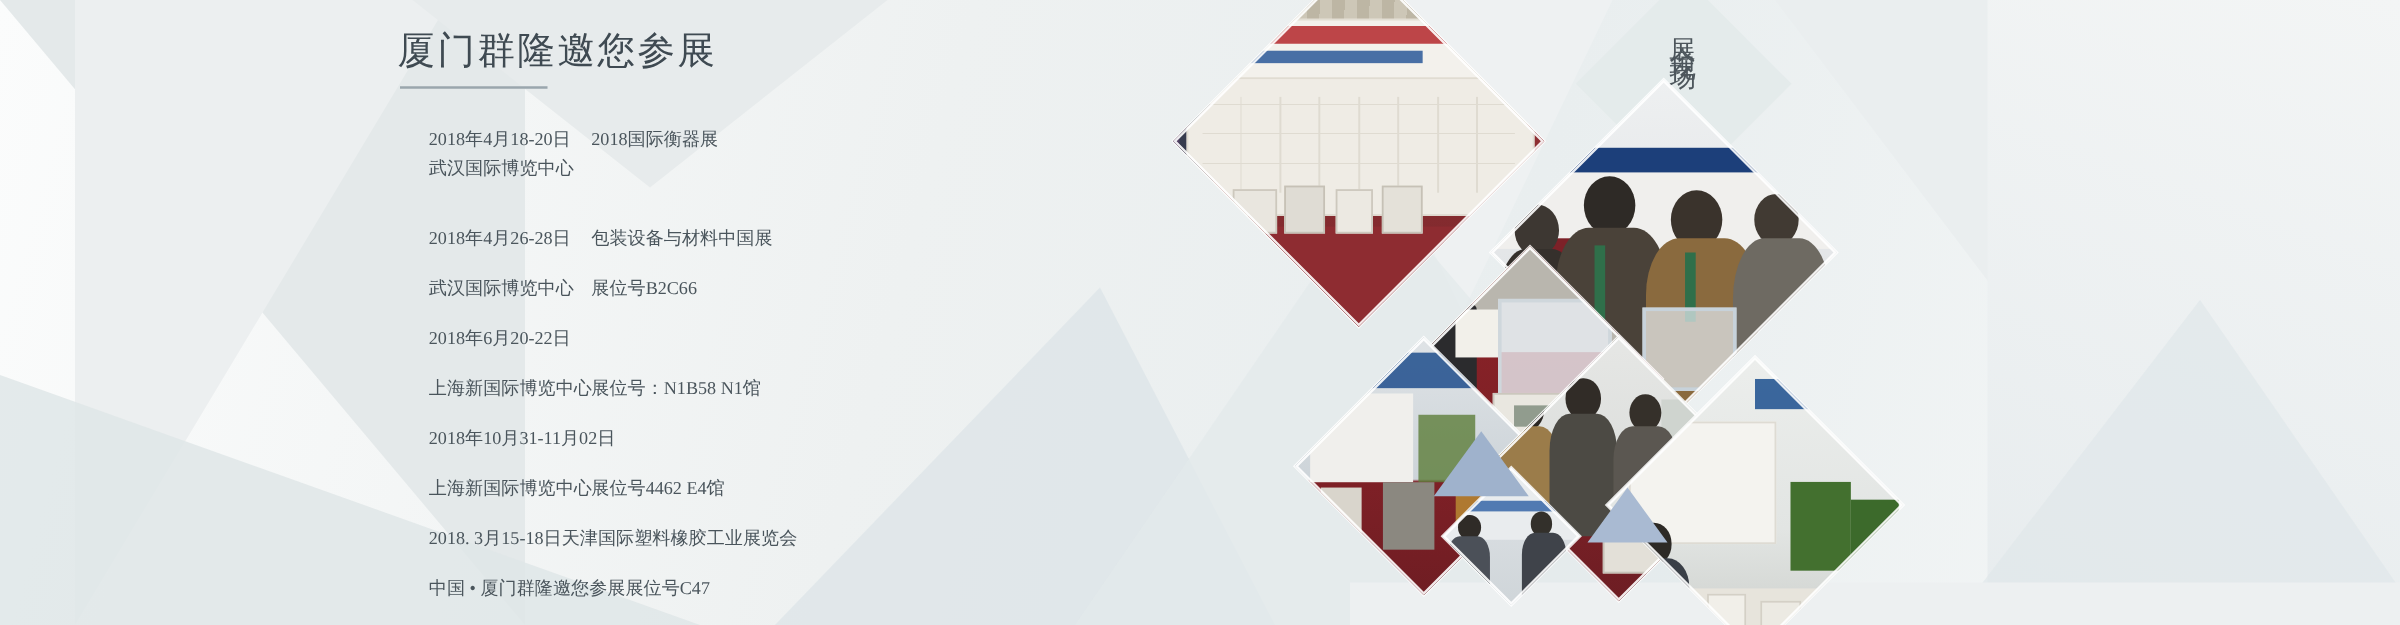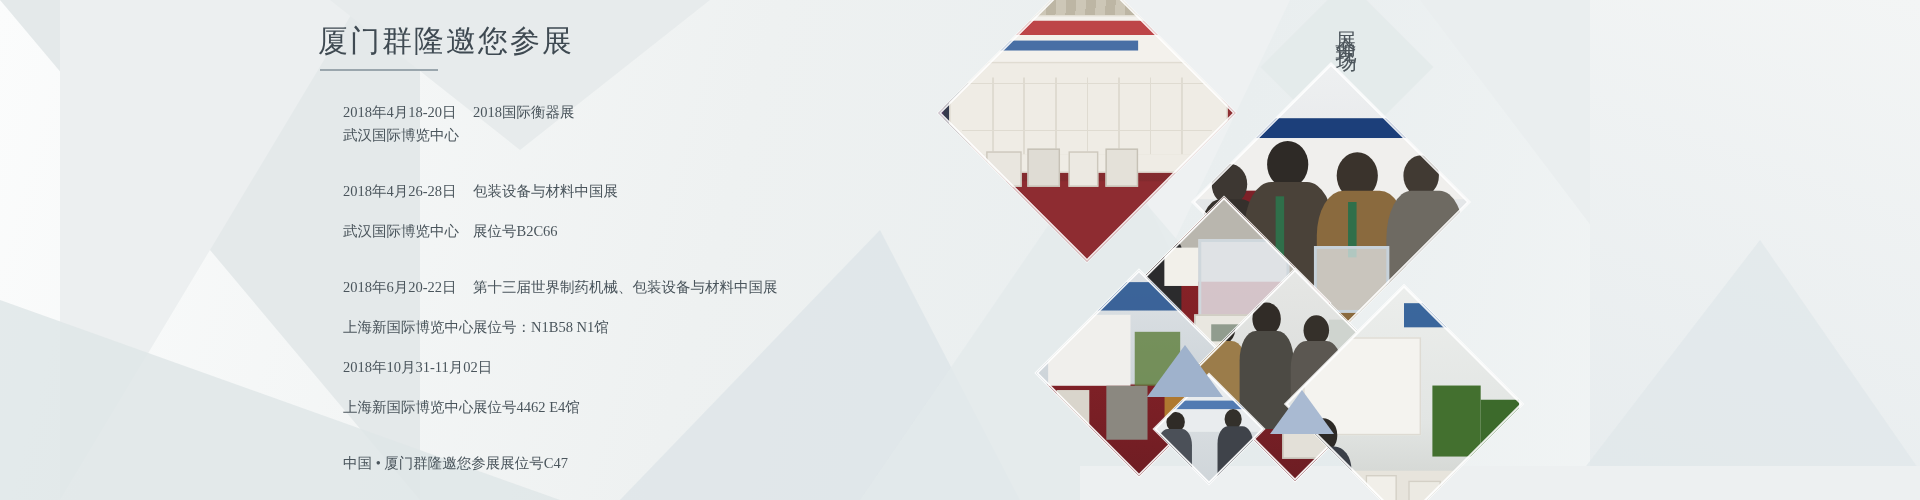--- a/index.html
+++ b/index.html
@@ -203,39 +203,41 @@
       </div>
       <div class="line">
         <span class="c1">武汉国际博览中心</span>
         <span class="c2">展位号B2C66</span>
       </div>
     </div>
 
     <div class="entry">
       <div class="line">
         <span class="c1">2018年6月20-22日</span>
-        <span class="c2">第十三届世界制药机械、包装设备与材料中国展</span>
       </div>
       <div class="line">
         <span class="c1">上海新国际博览中心</span>
         <span class="c2">展位号：N1B58 N1馆</span>
       </div>
     </div>
 
     <div class="entry">
       <div class="line">
         <span class="c1">2018年10月31-11月02日</span>
       </div>
       <div class="line">
         <span class="c1">上海新国际博览中心</span>
         <span class="c2">展位号4462 E4馆</span>
       </div>
     </div>
 
     <div class="entry single">
+      <div class="line">
+        <span class="c1">2018. 3月15-18日天津国际塑料橡胶工业展览会</span>
+      </div>
       <div class="line">
         <span class="c1">中国 • 厦门群隆邀您参展</span>
         <span class="c2">展位号C47</span>
       </div>
     </div>
 
   </div>
 
   <div class="collage">
 

